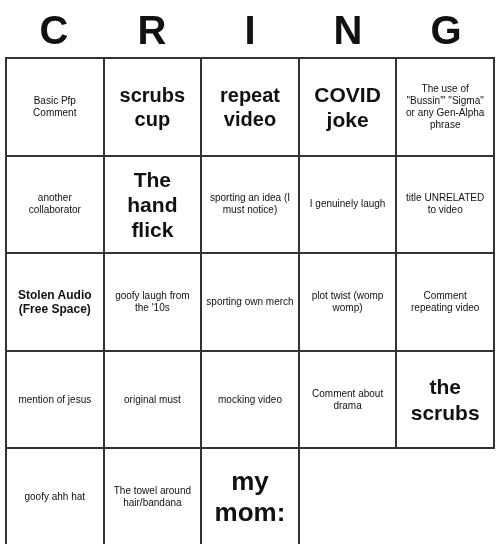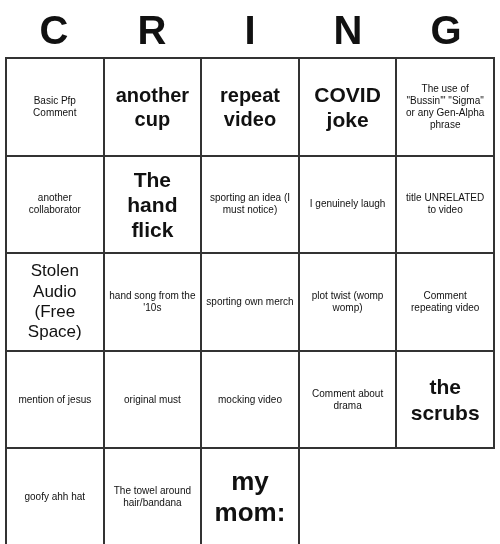--- a/index.html
+++ b/index.html
@@ -58,52 +58,52 @@
       font-weight: bold;
     }
     .bingo-cell.medium-text {
       font-size: 21px;
       font-weight: bold;
     }
     .bingo-cell.small-text {
       font-size: 10px;
     }
     .bingo-cell.free-space {
-      font-size: 17px;
-      font-weight: normal;
+      font-size: 12px;
+      font-weight: bold;
     }
     .bingo-cell.very-large {
       font-size: 26px;
       font-weight: bold;
     }
   </style>
 </head>
 <body>
 
 <div class="bingo-container">
   <div class="bingo-header">
     <span>C</span>
     <span>R</span>
     <span>I</span>
     <span>N</span>
     <span>G</span>
   </div>
   <div class="bingo-grid" id="bingo-grid">
   <div class="bingo-cell small-text">Basic Pfp Comment</div>
-      <div class="bingo-cell large-text">another cup</div>
+      <div class="bingo-cell large-text">scrubs cup</div>
       <div class="bingo-cell large-text">repeat video</div>
       <div class="bingo-cell medium-text">COVID joke</div>
       <div class="bingo-cell small-text">The use of "Bussin'" "Sigma" or any Gen-Alpha phrase</div>
       <div class="bingo-cell small-text">another collaborator</div>
       <div class="bingo-cell medium-text">The hand flick</div>
       <div class="bingo-cell small-text">sporting an idea (I must notice)</div>
       <div class="bingo-cell small-text">I genuinely laugh</div>
       <div class="bingo-cell small-text">title UNRELATED to video</div>
       <div class="bingo-cell free-space">Stolen Audio (Free Space)</div>
-      <div class="bingo-cell small-text">hand song from the '10s</div>
+      <div class="bingo-cell small-text">goofy laugh from the '10s</div>
       <div class="bingo-cell small-text">sporting own merch</div>
       <div class="bingo-cell small-text">plot twist (womp womp)</div>
       <div class="bingo-cell small-text">Comment repeating video</div>
       <div class="bingo-cell small-text">mention of jesus</div>
       <div class="bingo-cell small-text">original must</div>
       <div class="bingo-cell small-text">mocking video</div>
       <div class="bingo-cell small-text">Comment about drama</div>
       <div class="bingo-cell medium-text">the scrubs</div>
       <div class="bingo-cell small-text">goofy ahh hat</div>
       <div class="bingo-cell small-text">The towel around hair/bandana</div>

